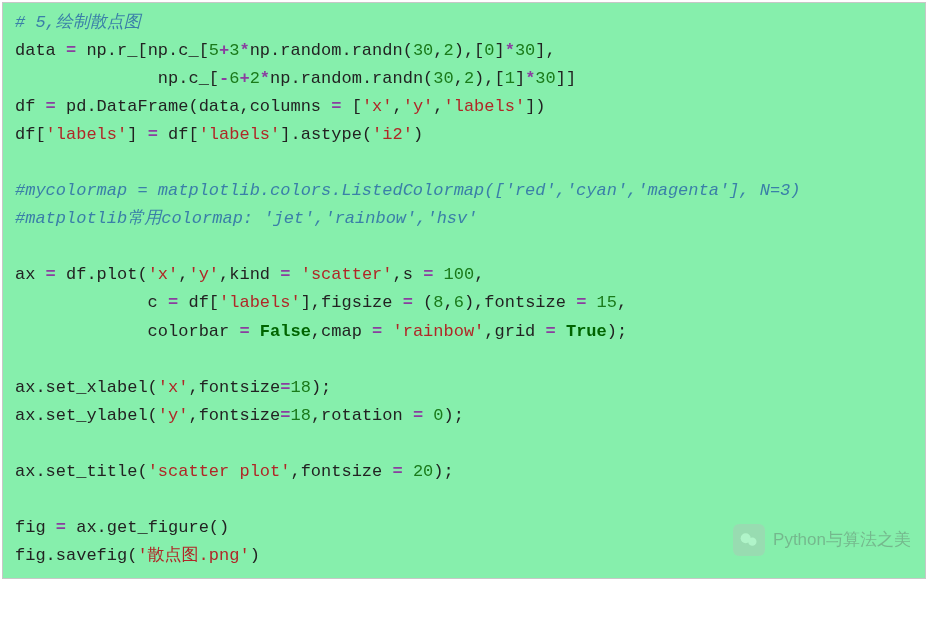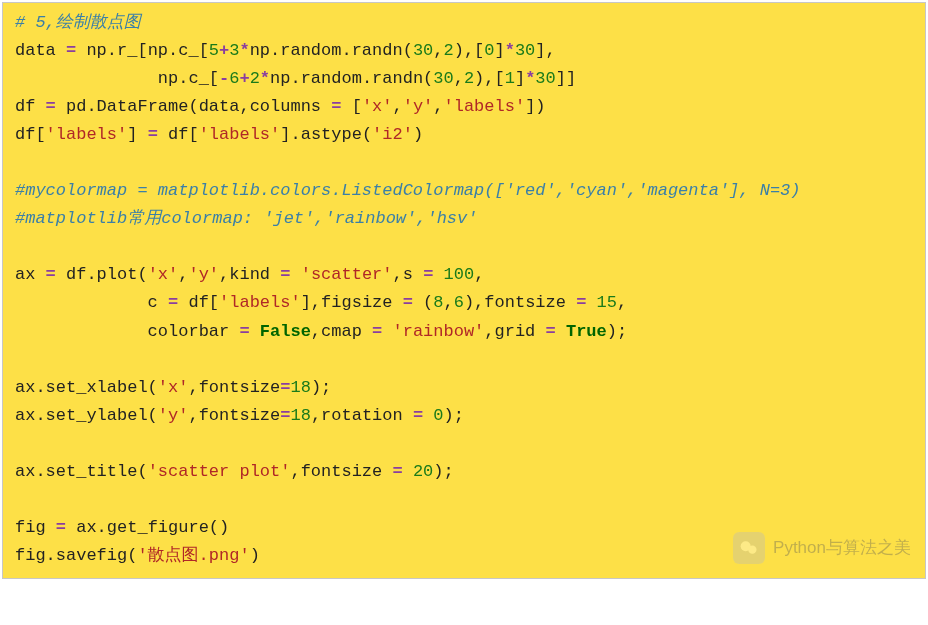--- a/index.html
+++ b/index.html
@@ -5,21 +5,21 @@
   * { margin: 0; padding: 0; box-sizing: border-box; }
   body {
     background: #fff;
     font-family: "Courier New", Consolas, monospace;
     font-size: 17px;
     line-height: 1.65;
     padding: 2px;
   }
   .cell {
     border: 1px solid #c7c7c7;
-    background: #fde047;
+    background: #86efac;
     width: 924px;
     position: relative;
   }
   .code-area {
     padding: 6px 12px 8px 12px;
     white-space: pre;
     overflow: hidden;
   }
   .status-bar {
     border-top: 1px solid #c0c0c0;
@@ -32,21 +32,21 @@
   }
   .c-comment { color: #3a7fa8; font-style: italic; }
   .c-ident   { color: #222; }
   .c-num     { color: #1a7a1a; }
   .c-str     { color: #b02727; }
   .c-kw      { color: #006400; font-weight: bold; }
   .c-op-purple { color: #8a3ea0; font-weight: bold; }
   .watermark {
     position: absolute;
     right: 14px;
-    bottom: 14px;
+    bottom: 22px;
     display: flex;
     align-items: center;
     gap: 8px;
     opacity: 0.35;
     pointer-events: none;
     font-family: "Microsoft YaHei", Arial, sans-serif;
     color: #555;
     font-size: 17px;
   }
   .wm-icon {

